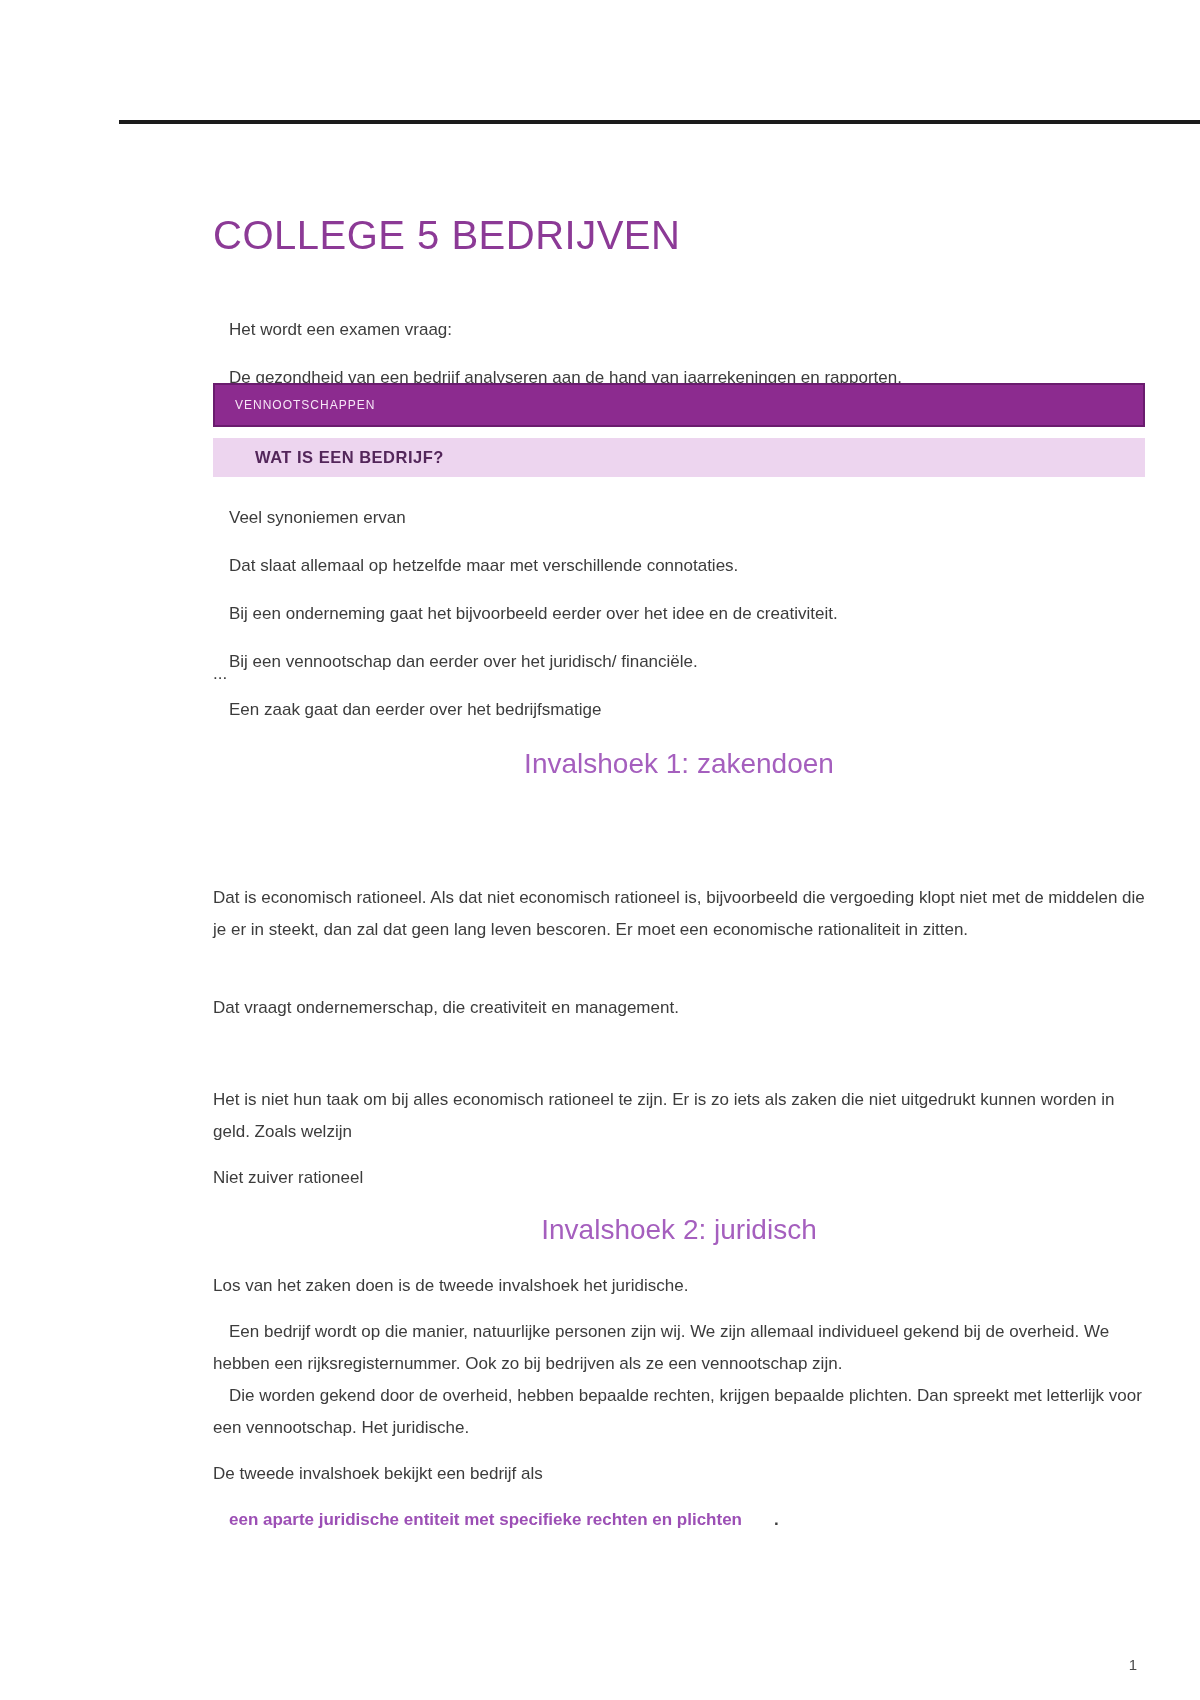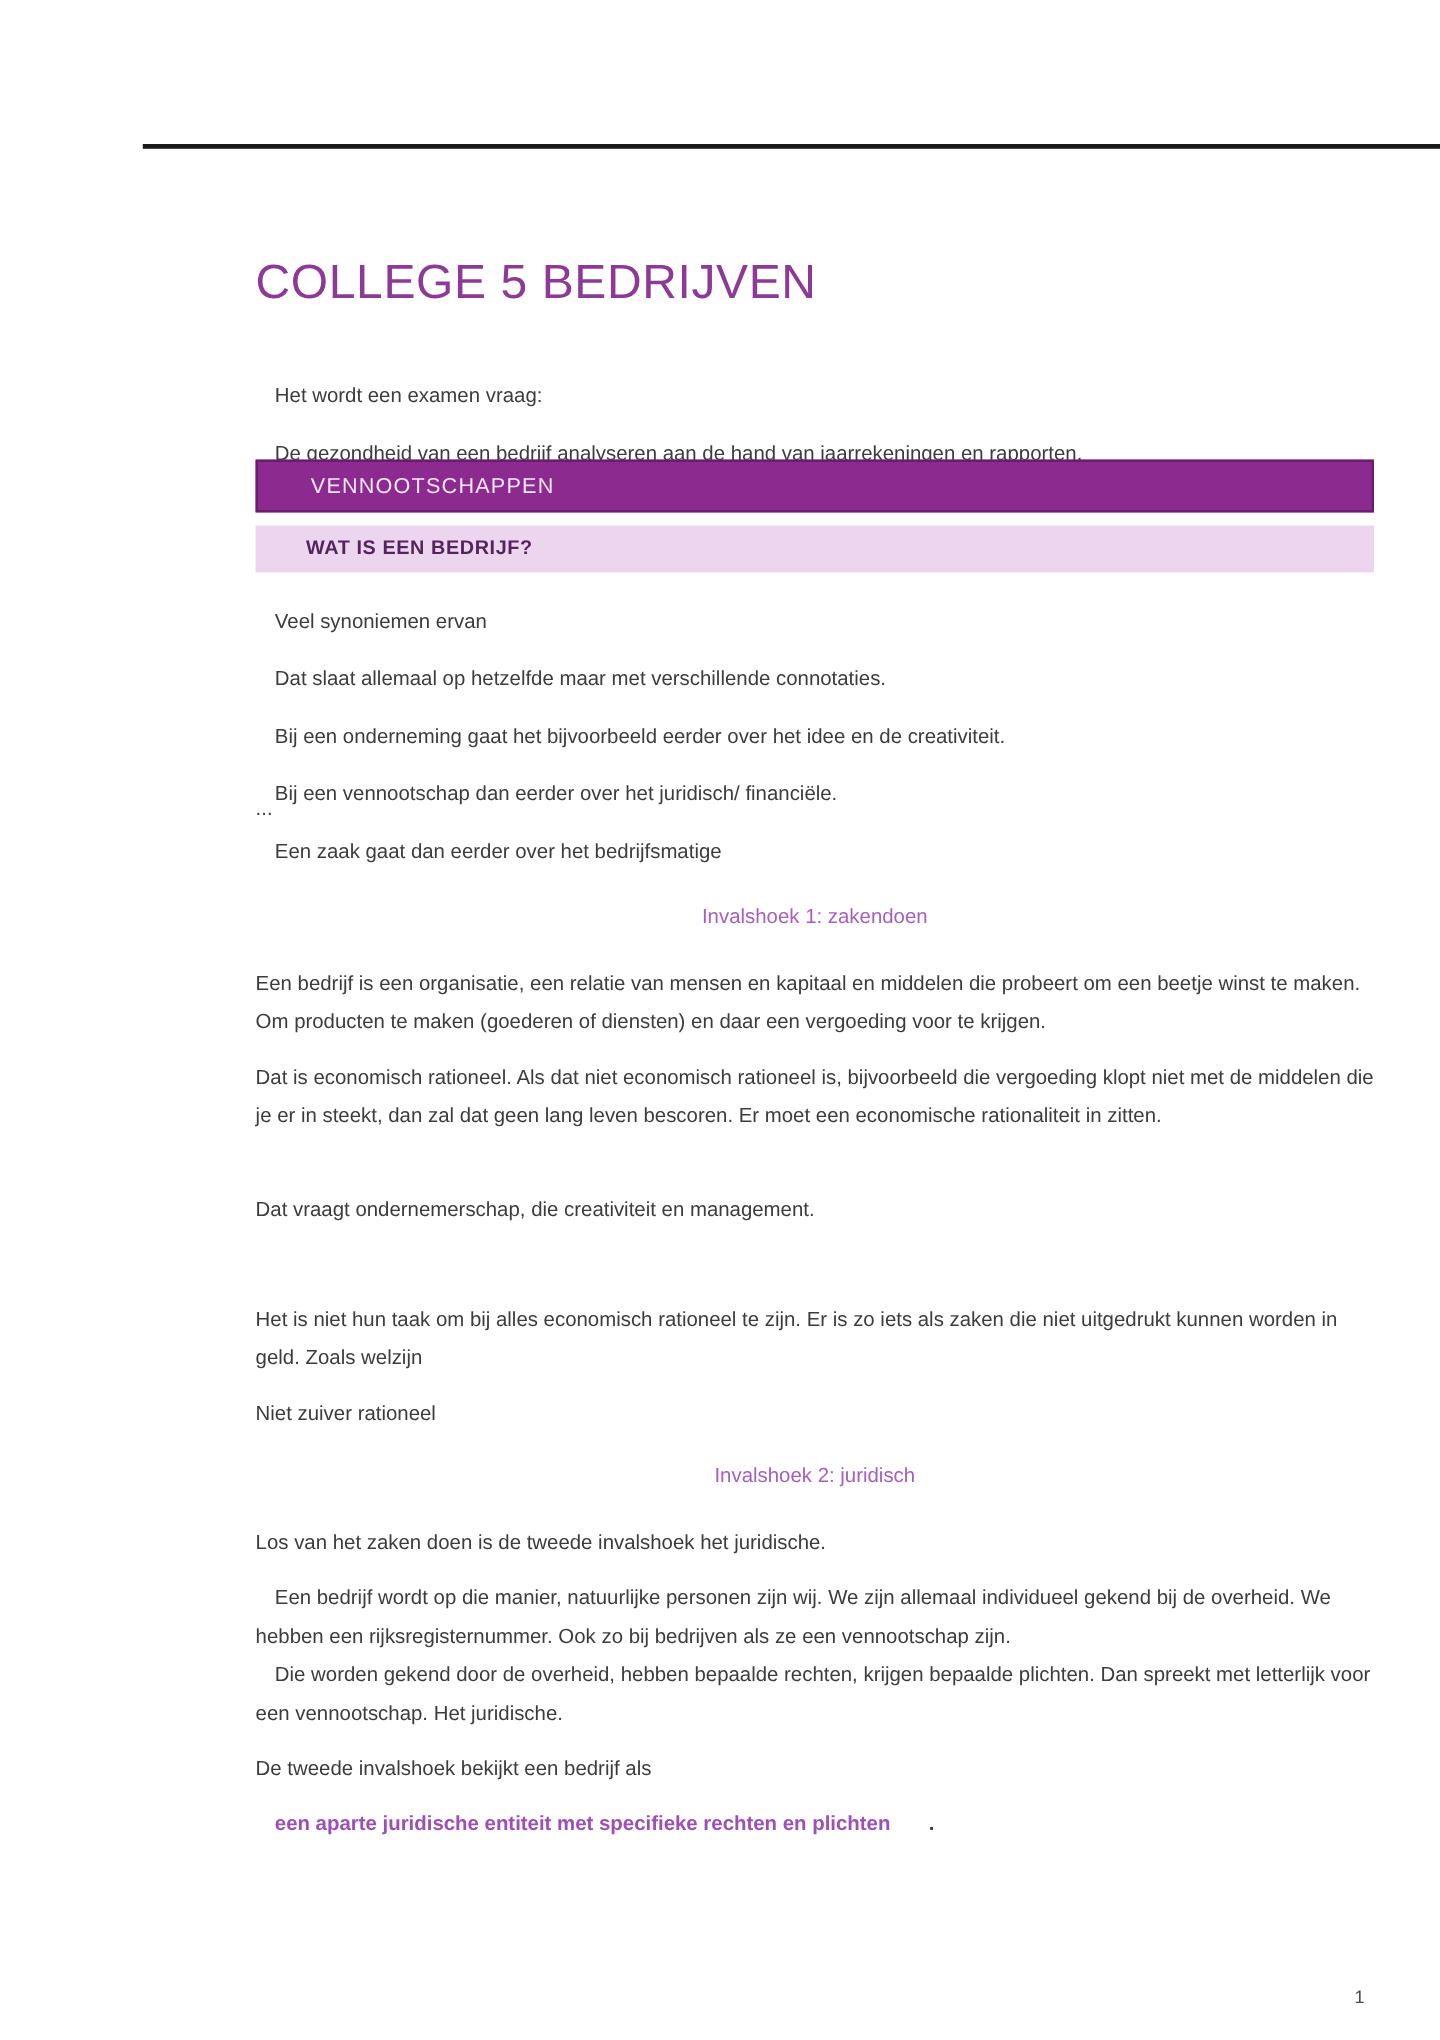--- a/index.html
+++ b/index.html
@@ -33,35 +33,35 @@
   }
   .body-text {
     font-size: 17px; line-height: 32px;
     color: var(--body-text, #3C3C3C);
   }
   .banner-main {
     height: 44px;
     background: var(--banner-purple-bg, #8C2B8F);
     border: 2px solid var(--banner-purple-border, #6A1C6E);
     color: var(--banner-purple-text, #F7E6F7);
-    font-size: 18px; letter-spacing: 1px;
+    font-size: 12px; letter-spacing: 1px;
     display: flex; align-items: center;
-    padding-left: 28px;
+    padding-left: 4px;
   }
   .banner-sub {
     height: 39px;
     background: var(--banner-light-bg, #EDD5EF);
     color: var(--banner-light-text, #53265A);
     font-size: 16.5px; font-weight: 700; letter-spacing: 0.5px;
     display: flex; align-items: center;
     padding-left: 26px;
   }
   .center-heading {
     text-align: center;
-    font-size: 17px; line-height: 32px; font-weight: 400;
+    font-size: 28px; line-height: 32px; font-weight: 400;
     color: var(--heading-orchid, #A55FBE);
   }
   .emphasis {
     font-size: 17px; line-height: 32px; font-weight: 700;
     color: var(--emphasis-purple, #9C4FB5);
   }
   .emphasis .period { color: var(--body-text, #3C3C3C); }
   .page-number {
     text-align: right; padding-right: 8px;
     font-size: 15px; color: var(--page-number-gray, #4A4A4A);
@@ -97,21 +97,20 @@
       <div>Bij een onderneming gaat het bijvoorbeeld eerder over het idee en de creativiteit.</div>
       <div>Bij een vennootschap dan eerder over het juridisch/ financiële.</div>
       <div>Een zaak gaat dan eerder over het bedrijfsmatige</div>
     </div>
 
     <div class="block body-text" style="top:578px">...</div>
 
 
     <div class="block center-heading" style="top:668px">Invalshoek 1: zakendoen</div>
 
-    <div class="block body-text" style="top:724px">Een bedrijf is een organisatie, een relatie van mensen en kapitaal en middelen die probeert om een beetje winst te maken. Om producten te maken (goederen of diensten) en daar een vergoeding voor te krijgen.</div>
 
     <div class="block body-text" style="top:802px">Dat is economisch rationeel. Als dat niet economisch rationeel is, bijvoorbeeld die vergoeding klopt niet met de middelen die je er in steekt, dan zal dat geen lang leven bescoren. Er moet een economische rationaliteit in zitten.</div>
 
     <div class="block body-text" style="top:912px">Dat vraagt ondernemerschap, die creativiteit en management.</div>
 
 
     <div class="block body-text" style="top:1004px">Het is niet hun taak om bij alles economisch rationeel te zijn. Er is zo iets als zaken die niet uitgedrukt kunnen worden in geld. Zoals welzijn</div>
 
     <div class="block body-text" style="top:1082px">Niet zuiver rationeel</div>
 

